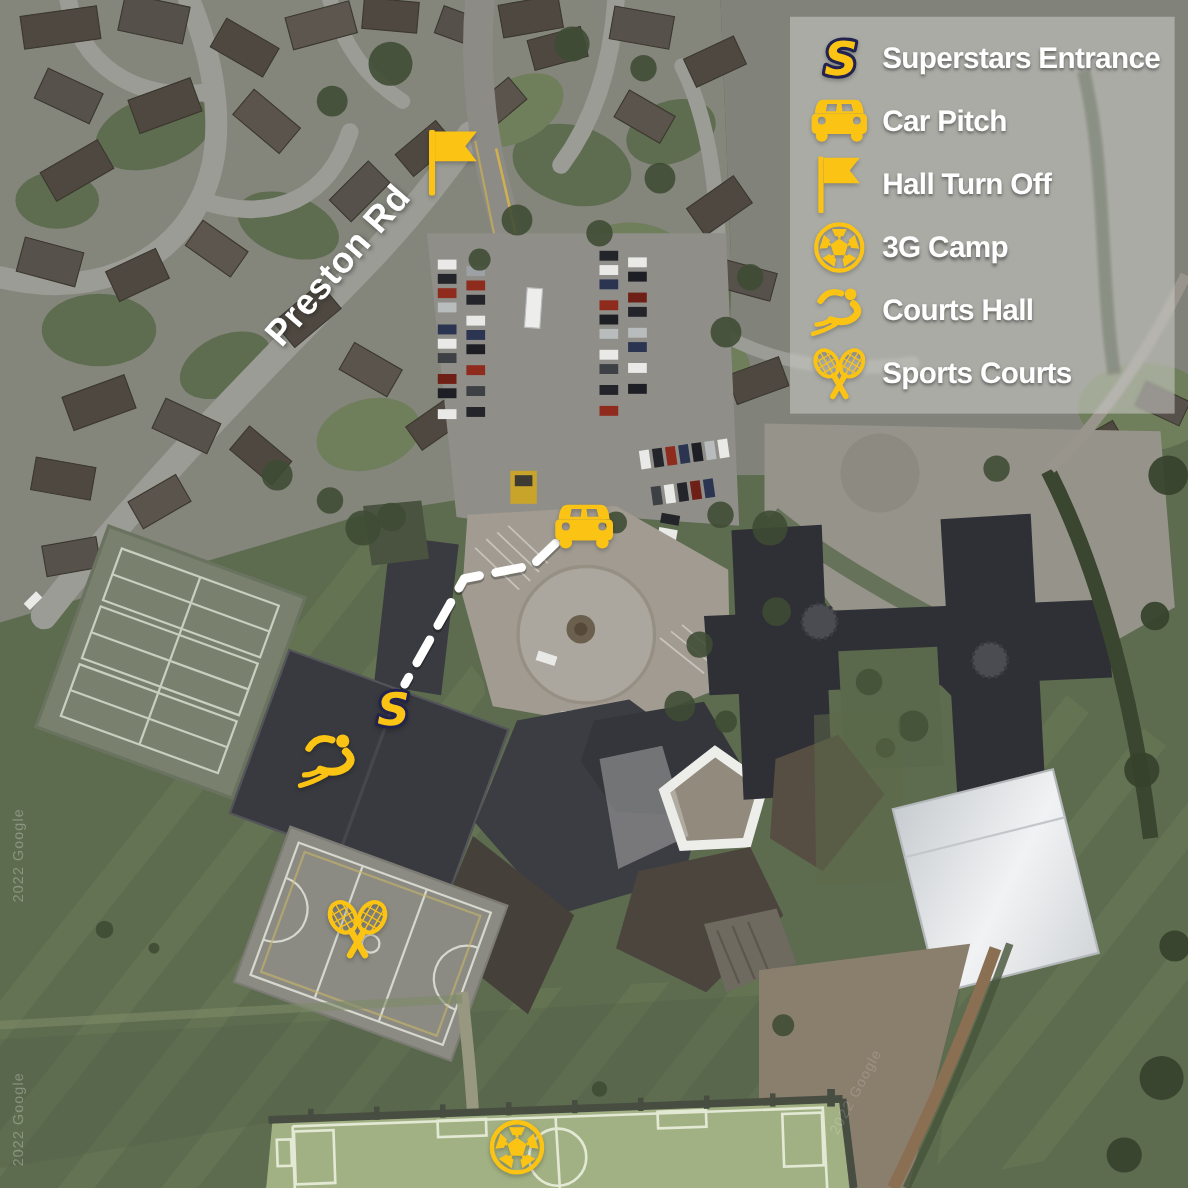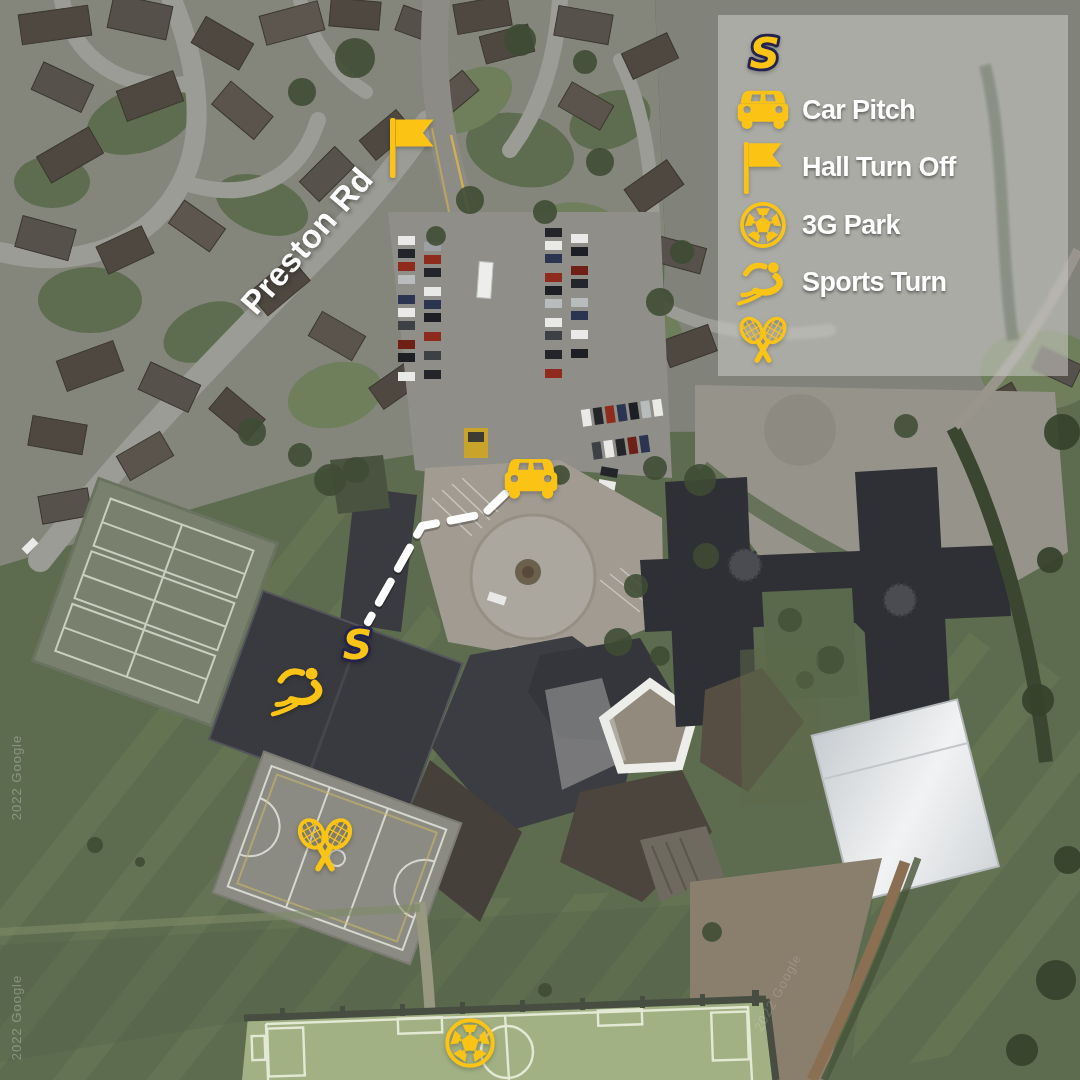--- a/index.html
+++ b/index.html
@@ -562,20 +562,21 @@
 
   <div class="road-label">Preston Rd</div>
 
   <div class="legend">
     <div class="legend-row">
       <span class="legend-icon">
         <svg width="46" height="52" viewBox="0 0 56 64">
             <use href="#sym-s"></use>
           </svg>
       </span>
+      <span class="legend-label">Superstars Entrance</span>
     </div>
     <div class="legend-row">
       <span class="legend-icon">
         <svg width="54" height="42" viewBox="0 0 64 50">
             <use href="#sym-car"></use>
           </svg>
       </span>
       <span class="legend-label">Car Pitch</span>
     </div>
     <div class="legend-row">
@@ -585,36 +586,37 @@
           </svg>
       </span>
       <span class="legend-label">Hall Turn Off</span>
     </div>
     <div class="legend-row">
       <span class="legend-icon">
         <svg width="48" height="48" viewBox="0 0 64 64">
             <use href="#sym-football"></use>
           </svg>
       </span>
-      <span class="legend-label">3G Park</span>
+      <span class="legend-label">3G Camp</span>
     </div>
     <div class="legend-row">
       <span class="legend-icon">
         <svg width="56" height="48" viewBox="0 0 64 56">
             <use href="#sym-runner"></use>
           </svg>
       </span>
-      <span class="legend-label">Sports Turn</span>
+      <span class="legend-label">Courts Hall</span>
     </div>
     <div class="legend-row">
       <span class="legend-icon">
         <svg width="54" height="54" viewBox="0 0 64 64">
             <use href="#sym-rackets"></use>
           </svg>
       </span>
+      <span class="legend-label">Sports Courts</span>
     </div>
   </div>
 
   <div class="wm wm-left1">2022 Google</div>
   <div class="wm wm-left2">2022 Google</div>
   <div class="wm wm-mid">2022 Google</div>
 
 </div>
 
 </body></html>

